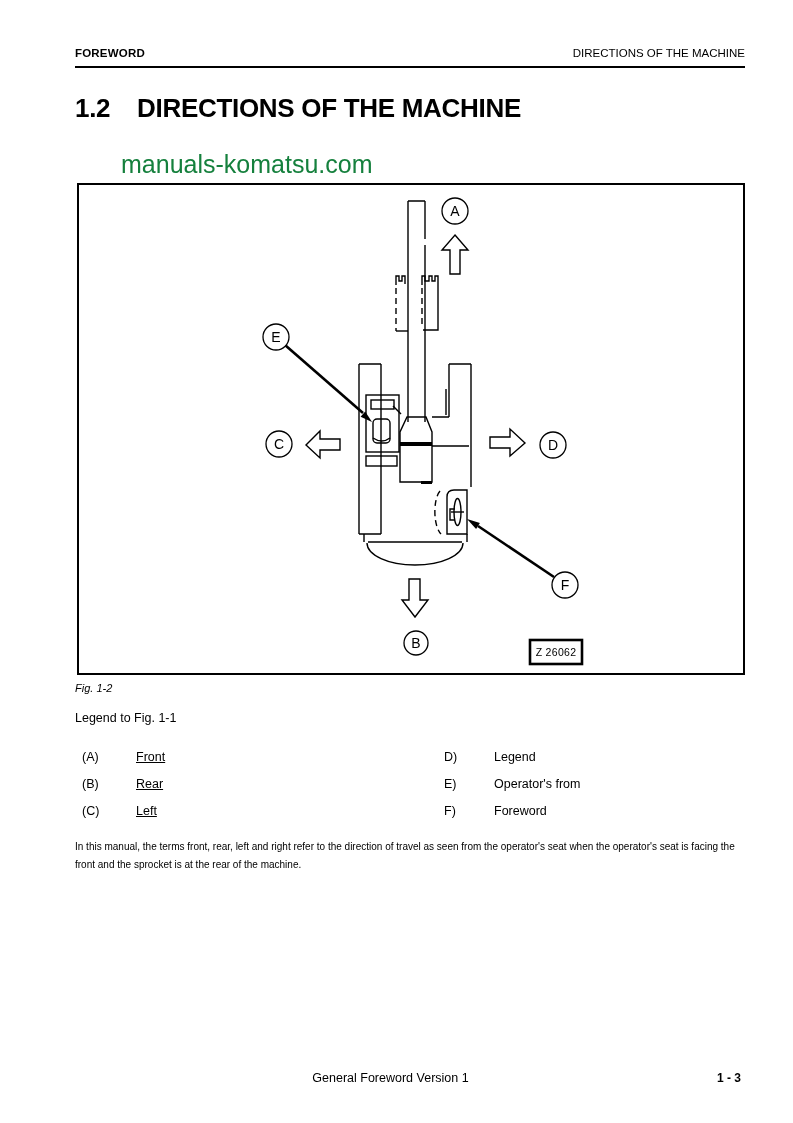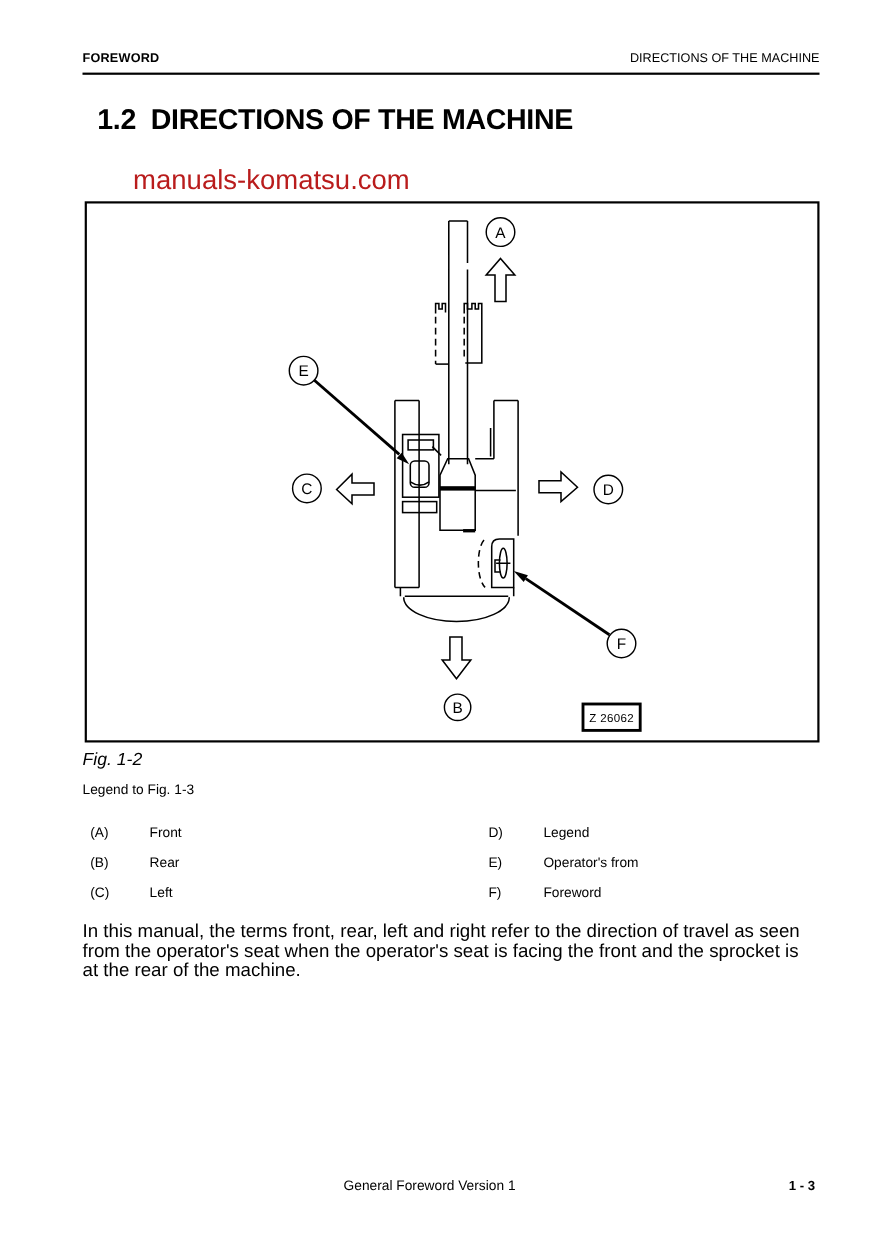--- a/index.html
+++ b/index.html
@@ -7,35 +7,35 @@
     position:relative; width:793px; height:1123px; margin:0 auto;
     background:#ffffff; color:#000;
     font-family:"Liberation Sans", sans-serif;
     overflow:hidden;
   }
   .abs { position:absolute; }
   .hdr-left  { left:75px; top:47px; font-size:11.5px; font-weight:bold; letter-spacing:.2px; }
   .hdr-right { right:48px; top:47px; font-size:11.5px; }
   .hdr-rule  { left:75px; right:48px; top:66px; height:2px; background:#000; }
   .sec-title { left:75px; top:93px; font-size:26px; font-weight:bold; letter-spacing:-.3px; white-space:nowrap; }
-  .sec-num   { display:inline-block; width:62px;text-align:center; }
-  .watermark { left:121px; top:150px; font-size:25px; color:#b91c1c; }
+  .sec-num   { display:inline-block; width:62px; }
+  .watermark { left:121px; top:150px; font-size:25px; color:#15803d; }
   .figure-box {
     left:77px; top:183px; width:668px; height:492px;
     border:2px solid #000; box-sizing:border-box; background:#fff;
   }
-  .fig-caption { left:75px; top:682px; font-size:16px; font-style:italic; }
+  .fig-caption { left:75px; top:682px; font-size:11px; font-style:italic; }
   .legend-heading { left:75px; top:711px; font-size:12.5px; }
   .legend { left:75px; top:750px; width:668px; }
   .legend-row { display:flex; height:27px; align-items:flex-start; padding-left:7px; font-size:12.5px; }
   .lg-key-l { width:54px; }
-  .lg-lab-l { width:308px; }
+  .lg-lab-l { width:308px;text-decoration:underline; }
   .lg-key-r { width:50px; }
   .lg-lab-r { flex:1; }
-  .body-text { left:75px; top:838px; width:668px; font-size:17px; line-height:17.5px; }
+  .body-text { left:75px; top:838px; width:668px; font-size:10px; line-height:17.5px; }
   .foot-center { left:0; right:12px; top:1071px; text-align:center; font-size:12.5px; }
   .foot-page { right:52px; top:1071px; font-size:12px; font-weight:bold; }
   svg text { font-family:"Liberation Sans", sans-serif; }
 </style>
 </head>
 <body>
 
 <div class="page">
 
   <div class="abs hdr-left">FOREWORD</div>
@@ -124,21 +124,21 @@
       </g>
 
       <g>
         <rect x="451" y="455" width="52" height="24" fill="#fff" stroke="#000" stroke-width="2.6"></rect>
         <text x="477" y="471" font-size="10.5" letter-spacing="0.3" text-anchor="middle" fill="#000">Z 26062</text>
       </g>
     </svg>
   </div>
 
   <div class="abs fig-caption">Fig. 1-2</div>
-  <div class="abs legend-heading">Legend to Fig. 1-3</div>
+  <div class="abs legend-heading">Legend to Fig. 1-1</div>
 
   <div class="abs legend">
     <div class="legend-row">
       <span class="lg-key-l">(A)</span>
       <span class="lg-lab-l">Front</span>
       <span class="lg-key-r">D)</span>
       <span class="lg-lab-r">Legend</span>
     </div>
     <div class="legend-row">
       <span class="lg-key-l">(B)</span>

